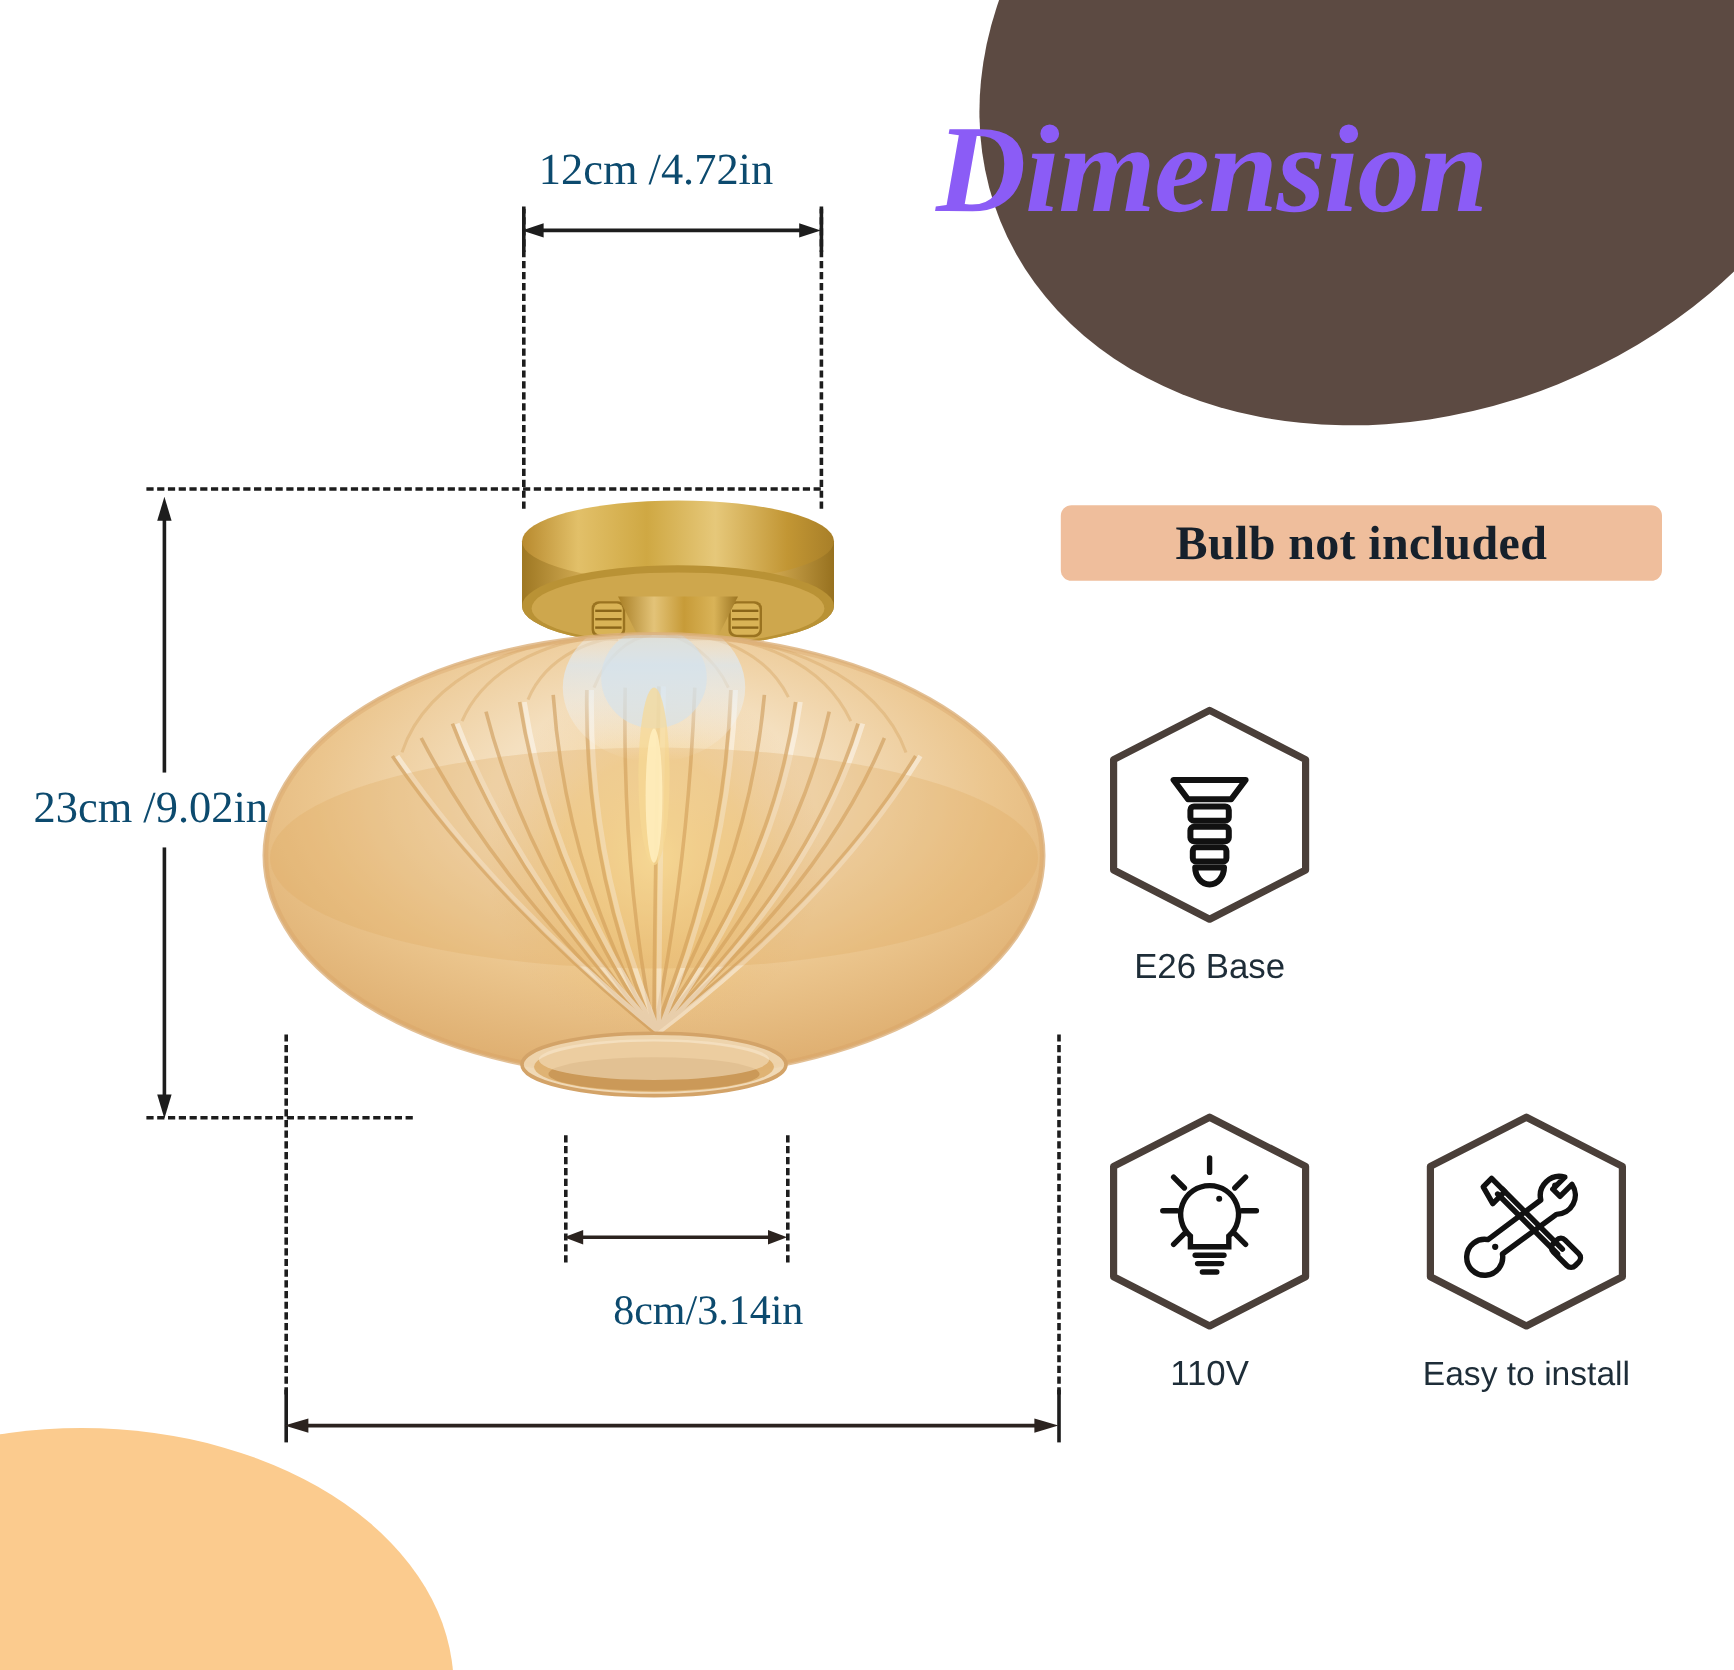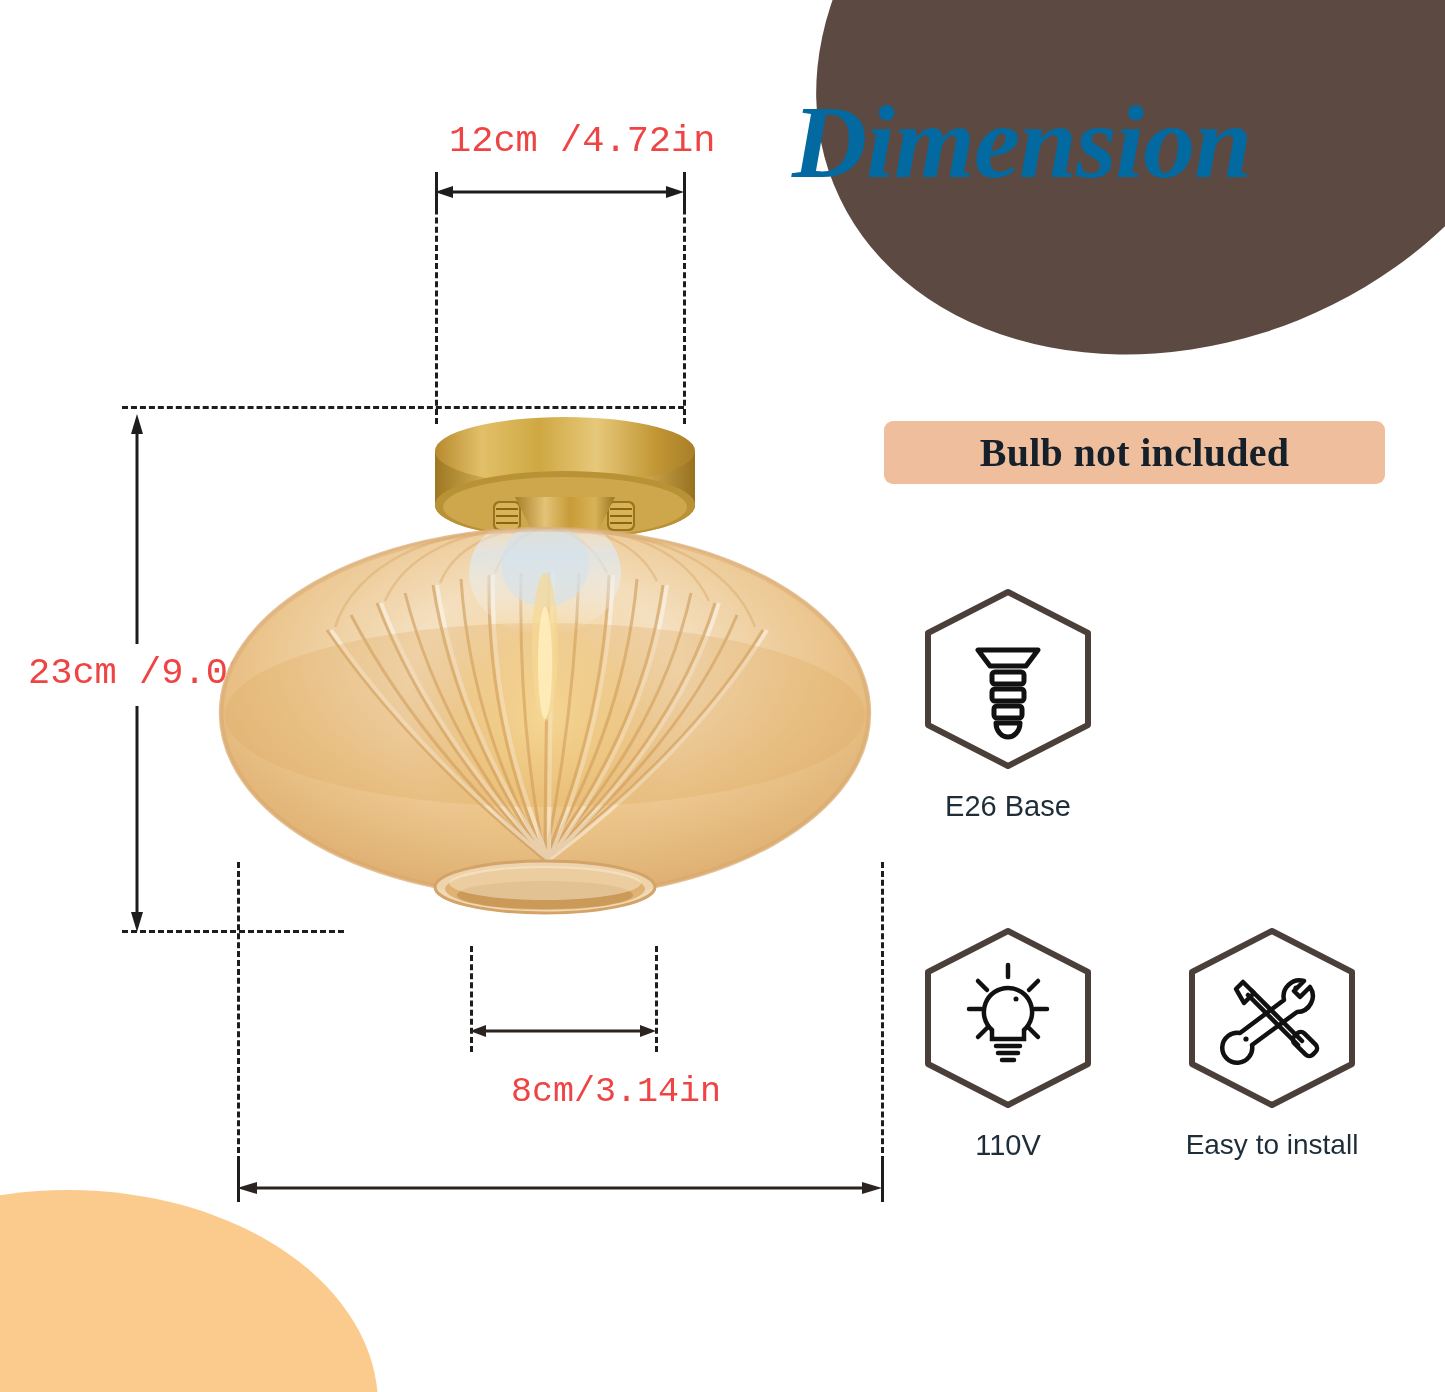--- a/index.html
+++ b/index.html
@@ -25,46 +25,45 @@
     background:#FBCB8E;
     border-radius:50%;
   }
 
   
   .title{
     position:absolute; left:780px; top:90px;
     font-family:"Liberation Serif", serif;
     font-style:italic; font-weight:700;
     font-size:104px; line-height:1;
-    color:#0369a1;
+    color:#8b5cf6;
     letter-spacing:-1px;
     white-space:nowrap;
-    margin-left:12px;
   }
 
   
   .badge{
     position:absolute; left:884px; top:421px;
     width:501px; height:63px;
     background:#EFBE9C;
     border-radius:9px;
     display:flex; align-items:center; justify-content:center;
   }
   .badge span{
     font-family:"Liberation Serif", serif;
     font-weight:700; font-size:40px; color:#16202B;
     letter-spacing:.3px;
     text-align:right;
   }
 
   
   .dim-text{
     position:absolute;
-    font-family:Liberation Mono, monospace;
-    font-size:37px; color:#ef4444; white-space:nowrap;
+    font-family:Liberation Serif, serif;
+    font-size:37px; color:#0c4a6e; white-space:nowrap;
   }
   #t12  { left:449px; top:120px; }
   #t23  { left:28px;  top:652px; }
   #t8   { left:470px; top:1072px; font-size:35px;margin-left:41px; }
   #t30  { left:457px; top:1208px; }
 
   
   .dash-h{
     position:absolute; height:0;
     border-top:3px dashed #1d1d1d;

